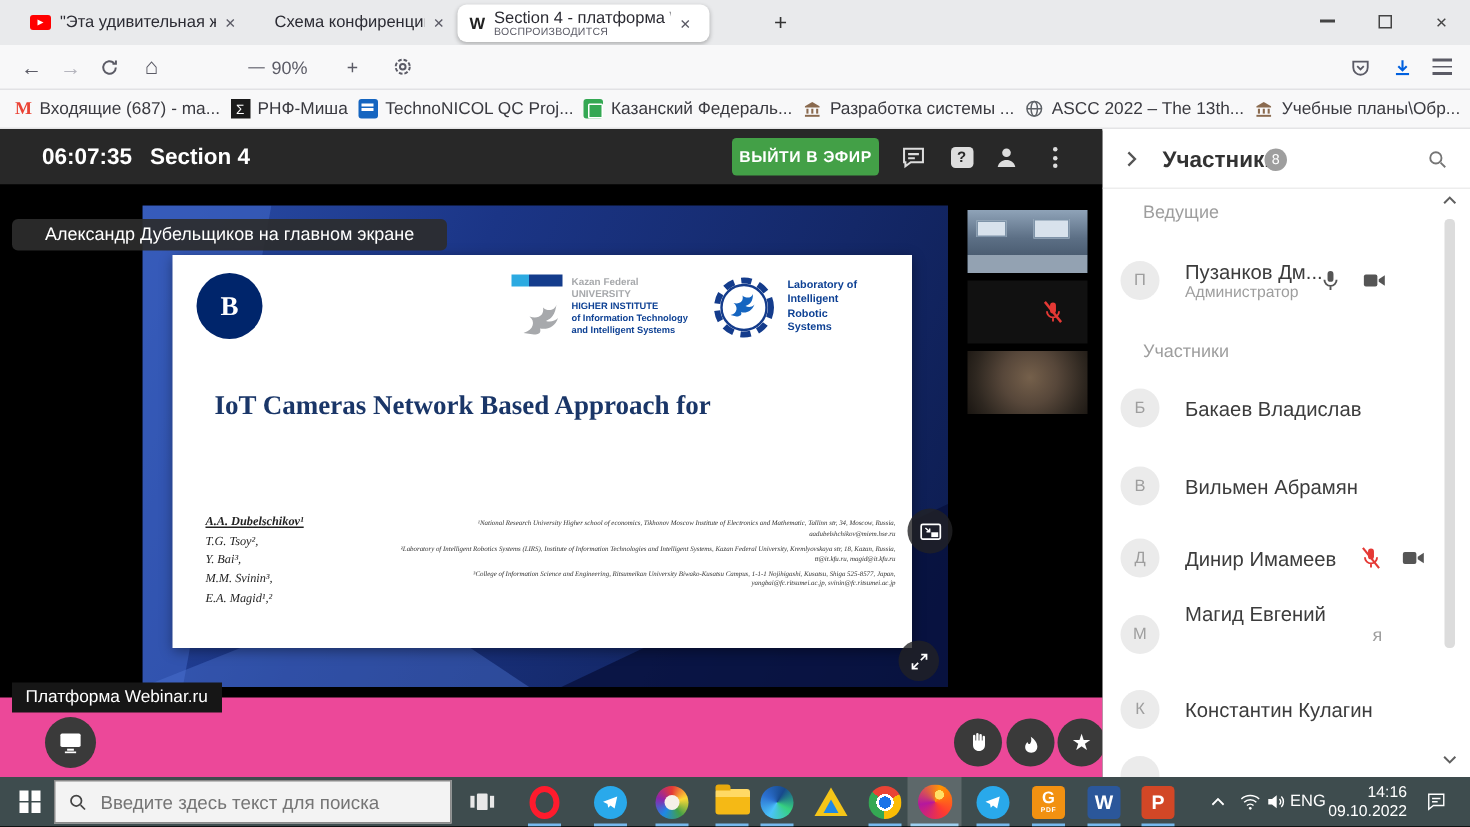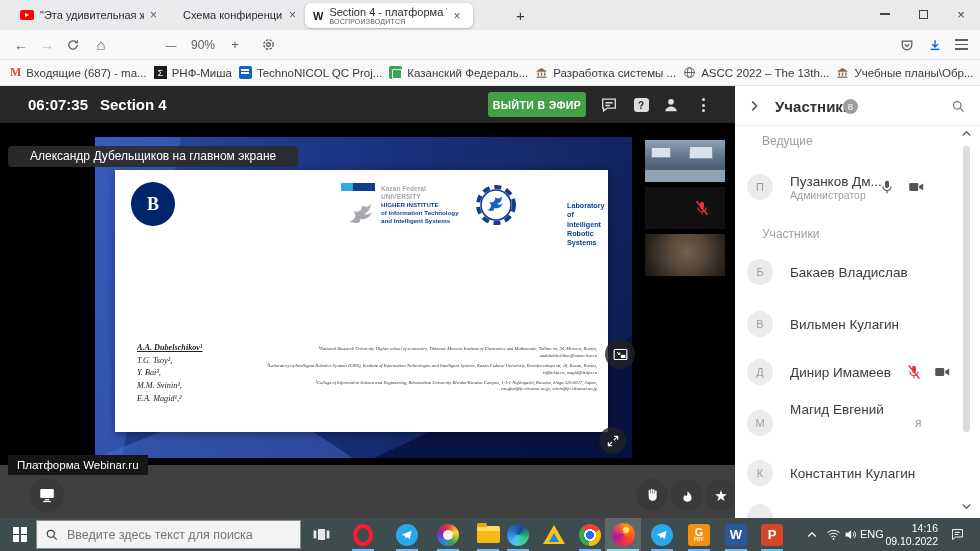--- a/index.html
+++ b/index.html
@@ -53,37 +53,37 @@
   .shape3{position:absolute;inset:0;background:rgba(80,120,215,.4);clip-path:polygon(0 100%,30% 80%,48% 100%);}
   #slide{position:absolute;left:115px;top:47px;width:493px;height:262px;background:#fff;box-shadow:0 2px 8px rgba(0,0,0,.4);}
   .hse-logo{position:absolute;left:16px;top:12px;width:44px;height:44px;border-radius:50%;background:#00256b;color:#fff;display:flex;align-items:center;justify-content:center;font-family:"Liberation Serif",serif;font-weight:bold;font-size:18px;}
   .hse-text{position:absolute;left:66px;top:20px;width:170px;font-size:7.2px;font-weight:bold;color:#1a1a1a;line-height:1.35;}
   .kfu-flag{position:absolute;left:226px;top:13px;width:34px;height:8px;background:linear-gradient(90deg,#2caae1 0 35%,#143c8c 35% 100%);}
   .kfu-beast{position:absolute;left:226px;top:22px;}
   .kfu-text{position:absolute;left:266px;top:15px;line-height:1.25;}
   .kfu-text .g{display:block;color:#a7a9ac;font-weight:bold;font-size:6.6px;}
   .kfu-text .b{display:block;color:#0e4194;font-weight:bold;font-size:6.2px;}
   .lirs-gear{position:absolute;left:358px;top:12px;}
-  .lirs-text{position:absolute;left:410px;top:31px;line-height:1.3;margin-left:42px;}
+  .lirs-text{position:absolute;left:410px;top:15px;line-height:1.3;}
   .lirs-text span{display:block;color:#0e4194;font-weight:bold;font-size:7.2px;}
   .slide-title{position:absolute;left:28px;top:88px;font-family:"Liberation Serif",serif;font-weight:bold;font-size:18px;color:#1a3668;line-height:1.35;}
   .authors{position:absolute;left:22px;top:172px;font-family:"Liberation Serif",serif;font-style:italic;font-size:8.2px;color:#222;line-height:1.55;}
   .authors .a0{font-weight:bold;text-decoration:underline;}
   .affils{position:absolute;left:150px;top:176px;width:332px;text-align:right;font-family:"Liberation Serif",serif;font-style:italic;font-size:4.6px;color:#333;line-height:1.5;}
   .affils p{margin-bottom:3px;}
   .speaker-pill{position:absolute;left:8px;top:23px;background:rgba(44,44,44,.92);color:#fff;font-size:12px;padding:3px 22px 4px;border-radius:4px;}
   .thumb{position:absolute;left:645px;width:80px;height:42px;background:#111;overflow:hidden;}
   .thumb-room{background:linear-gradient(180deg,#8fa3b8 0%,#5c6f85 45%,#394a5e 100%);}
   .mon{position:absolute;background:#d8e2ec;border:1px solid #7e93a8;}
   .deskband{position:absolute;left:0;bottom:0;width:80px;height:12px;background:#93a2b2;}
   .thumb-person{background:radial-gradient(circle at 52% 42%,#75604b 0%,#57473a 38%,#2e2720 75%,#191511 100%);}
   .roundbtn{position:absolute;border-radius:50%;background:rgba(34,34,36,.8);border:none;display:flex;align-items:center;justify-content:center;}
 
   
-  #sbar{position:absolute;left:0;top:465px;width:735px;height:53px;background:#404040;}
+  #sbar{position:absolute;left:0;top:465px;width:735px;height:53px;background:#ec4899;}
   .platform-tip{position:absolute;left:8px;top:-10px;background:#161616;color:#fff;font-size:11.5px;padding:4px 9px;}
   .ctlbtn{position:absolute;border-radius:50%;background:#3a3a3a;border:none;display:flex;align-items:center;justify-content:center;}
   .star-glyph{color:#fff;font-size:15px;line-height:1;}
 
   
   #sidebar{position:absolute;left:735px;top:86px;width:245px;height:432px;background:#fff;overflow:hidden;}
   .sb-head{position:absolute;left:0;top:0;width:245px;height:40px;border-bottom:1px solid #ededed;}
   .sb-title{position:absolute;left:40px;top:12px;font-size:15px;font-weight:bold;color:#333;}
   .sb-badge{position:absolute;left:108px;top:13px;min-width:15px;height:15px;border-radius:8px;background:#9e9e9e;color:#fff;font-size:9.5px;display:flex;align-items:center;justify-content:center;padding:0 3px;}
   .sb-label{position:absolute;left:27px;font-size:12px;color:#9e9e9e;}
@@ -160,21 +160,21 @@
   <div class="navico" style="left:10px;width:22px;">←</div>
   <div class="navico" style="left:36px;width:22px;color:#b5b5be;">→</div>
   <div class="navico" style="left:62px;width:22px;">
     <svg width="14" height="14" viewBox="0 0 16 16" fill="none" stroke="#5b5b66" stroke-width="1.5">
         <path d="M12.8 8a4.8 4.8 0 1 1-1.4-3.4"></path>
         <path d="M12.9 2.6v2.6h-2.6"></path>
       </svg>
   </div>
   <div class="navico" style="left:90px;width:22px;font-size:15px;">⌂</div>
   <div class="navico" style="left:162px;width:18px;font-size:11px;">—</div>
-  <div class="navico zoomgrp" style="left:186px;width:34px;">90%</div>
+  <div class="navico zoomgrp" style="left:176px;width:34px;">90%</div>
   <div class="navico" style="left:226px;width:18px;font-size:13px;">+</div>
   <div class="navico" style="left:256px;width:24px;">
     <svg width="15" height="15" viewBox="0 0 16 16" fill="none" stroke="#5b5b66" stroke-width="1.4">
         <circle cx="8" cy="8" r="2"></circle>
         <circle cx="8" cy="8" r="5" stroke-dasharray="2.6 1.4"></circle>
       </svg>
   </div>
   <div class="urlbar">
     <svg width="13" height="13" viewBox="0 0 16 16" fill="#5b5b66">
         <path d="M8 1.5l5 1.8v4c0 3-2.1 5-5 6.7-2.9-1.7-5-3.7-5-6.7v-4z"></path>
@@ -322,20 +322,21 @@
           <path d="M14 28c5-1 5-6 2-8 4 1 7-1 6-5 2 2 6 2 7-1 0 5-2 7-5 8 2 1 4 1 6-1-2 5-6 6-9 5 1 2-1 3-3 3z" fill="#1565c0"></path>
         </svg>
     </div>
     <div class="lirs-text">
       <span>Laboratory of</span>
       <span>Intelligent</span>
       <span>Robotic</span>
       <span>Systems</span>
     </div>
     <div class="slide-title">
+      <div>IoT Cameras Network Based Approach for</div>
     </div>
     <div class="authors">
       <div class="a0">A.A. Dubelschikov¹</div>
       <div>T.G. Tsoy²,</div>
       <div>Y. Bai³,</div>
       <div>M.M. Svinin³,</div>
       <div>E.A. Magid¹,²</div>
     </div>
     <div class="affils">
       <p>¹National Research University Higher school of economics, Tikhonov Moscow Institute of Electronics and Mathematic, Tallinn str, 34, Moscow, Russia, aadubelshchikov@miem.hse.ru</p>
@@ -427,21 +428,21 @@
   </div>
 
   <span class="sb-label" style="top:141px;">Участники</span>
 
   <div>
     <span class="avatar" style="top:173px;">Б</span>
     <span class="pname" style="top:179px;">Бакаев Владислав</span>
   </div>
   <div>
     <span class="avatar" style="top:225px;">В</span>
-    <span class="pname" style="top:231px;">Вильмен Кулагин</span>
+    <span class="pname" style="top:231px;">Вильмен Абрамян</span>
   </div>
   <div>
     <span class="avatar" style="top:273px;">Д</span>
     <span class="pname" style="top:279px;">Динир Имамеев</span>
     <svg class="rowico" style="left:170px;top:277px;" viewBox="0 0 20 20">
         <rect x="7.8" y="3" width="4.4" height="8" rx="2.2" fill="#e53935"></rect>
         <path d="M5.5 9.5a4.5 4.5 0 0 0 9 0M10 14v3" fill="none" stroke="#e53935" stroke-width="1.4"></path>
         <line x1="4" y1="2.5" x2="16" y2="17.5" stroke="#e53935" stroke-width="1.6"></line>
       </svg>
     <svg class="rowico" style="left:198px;top:277px;" viewBox="0 0 20 20" fill="#555">

